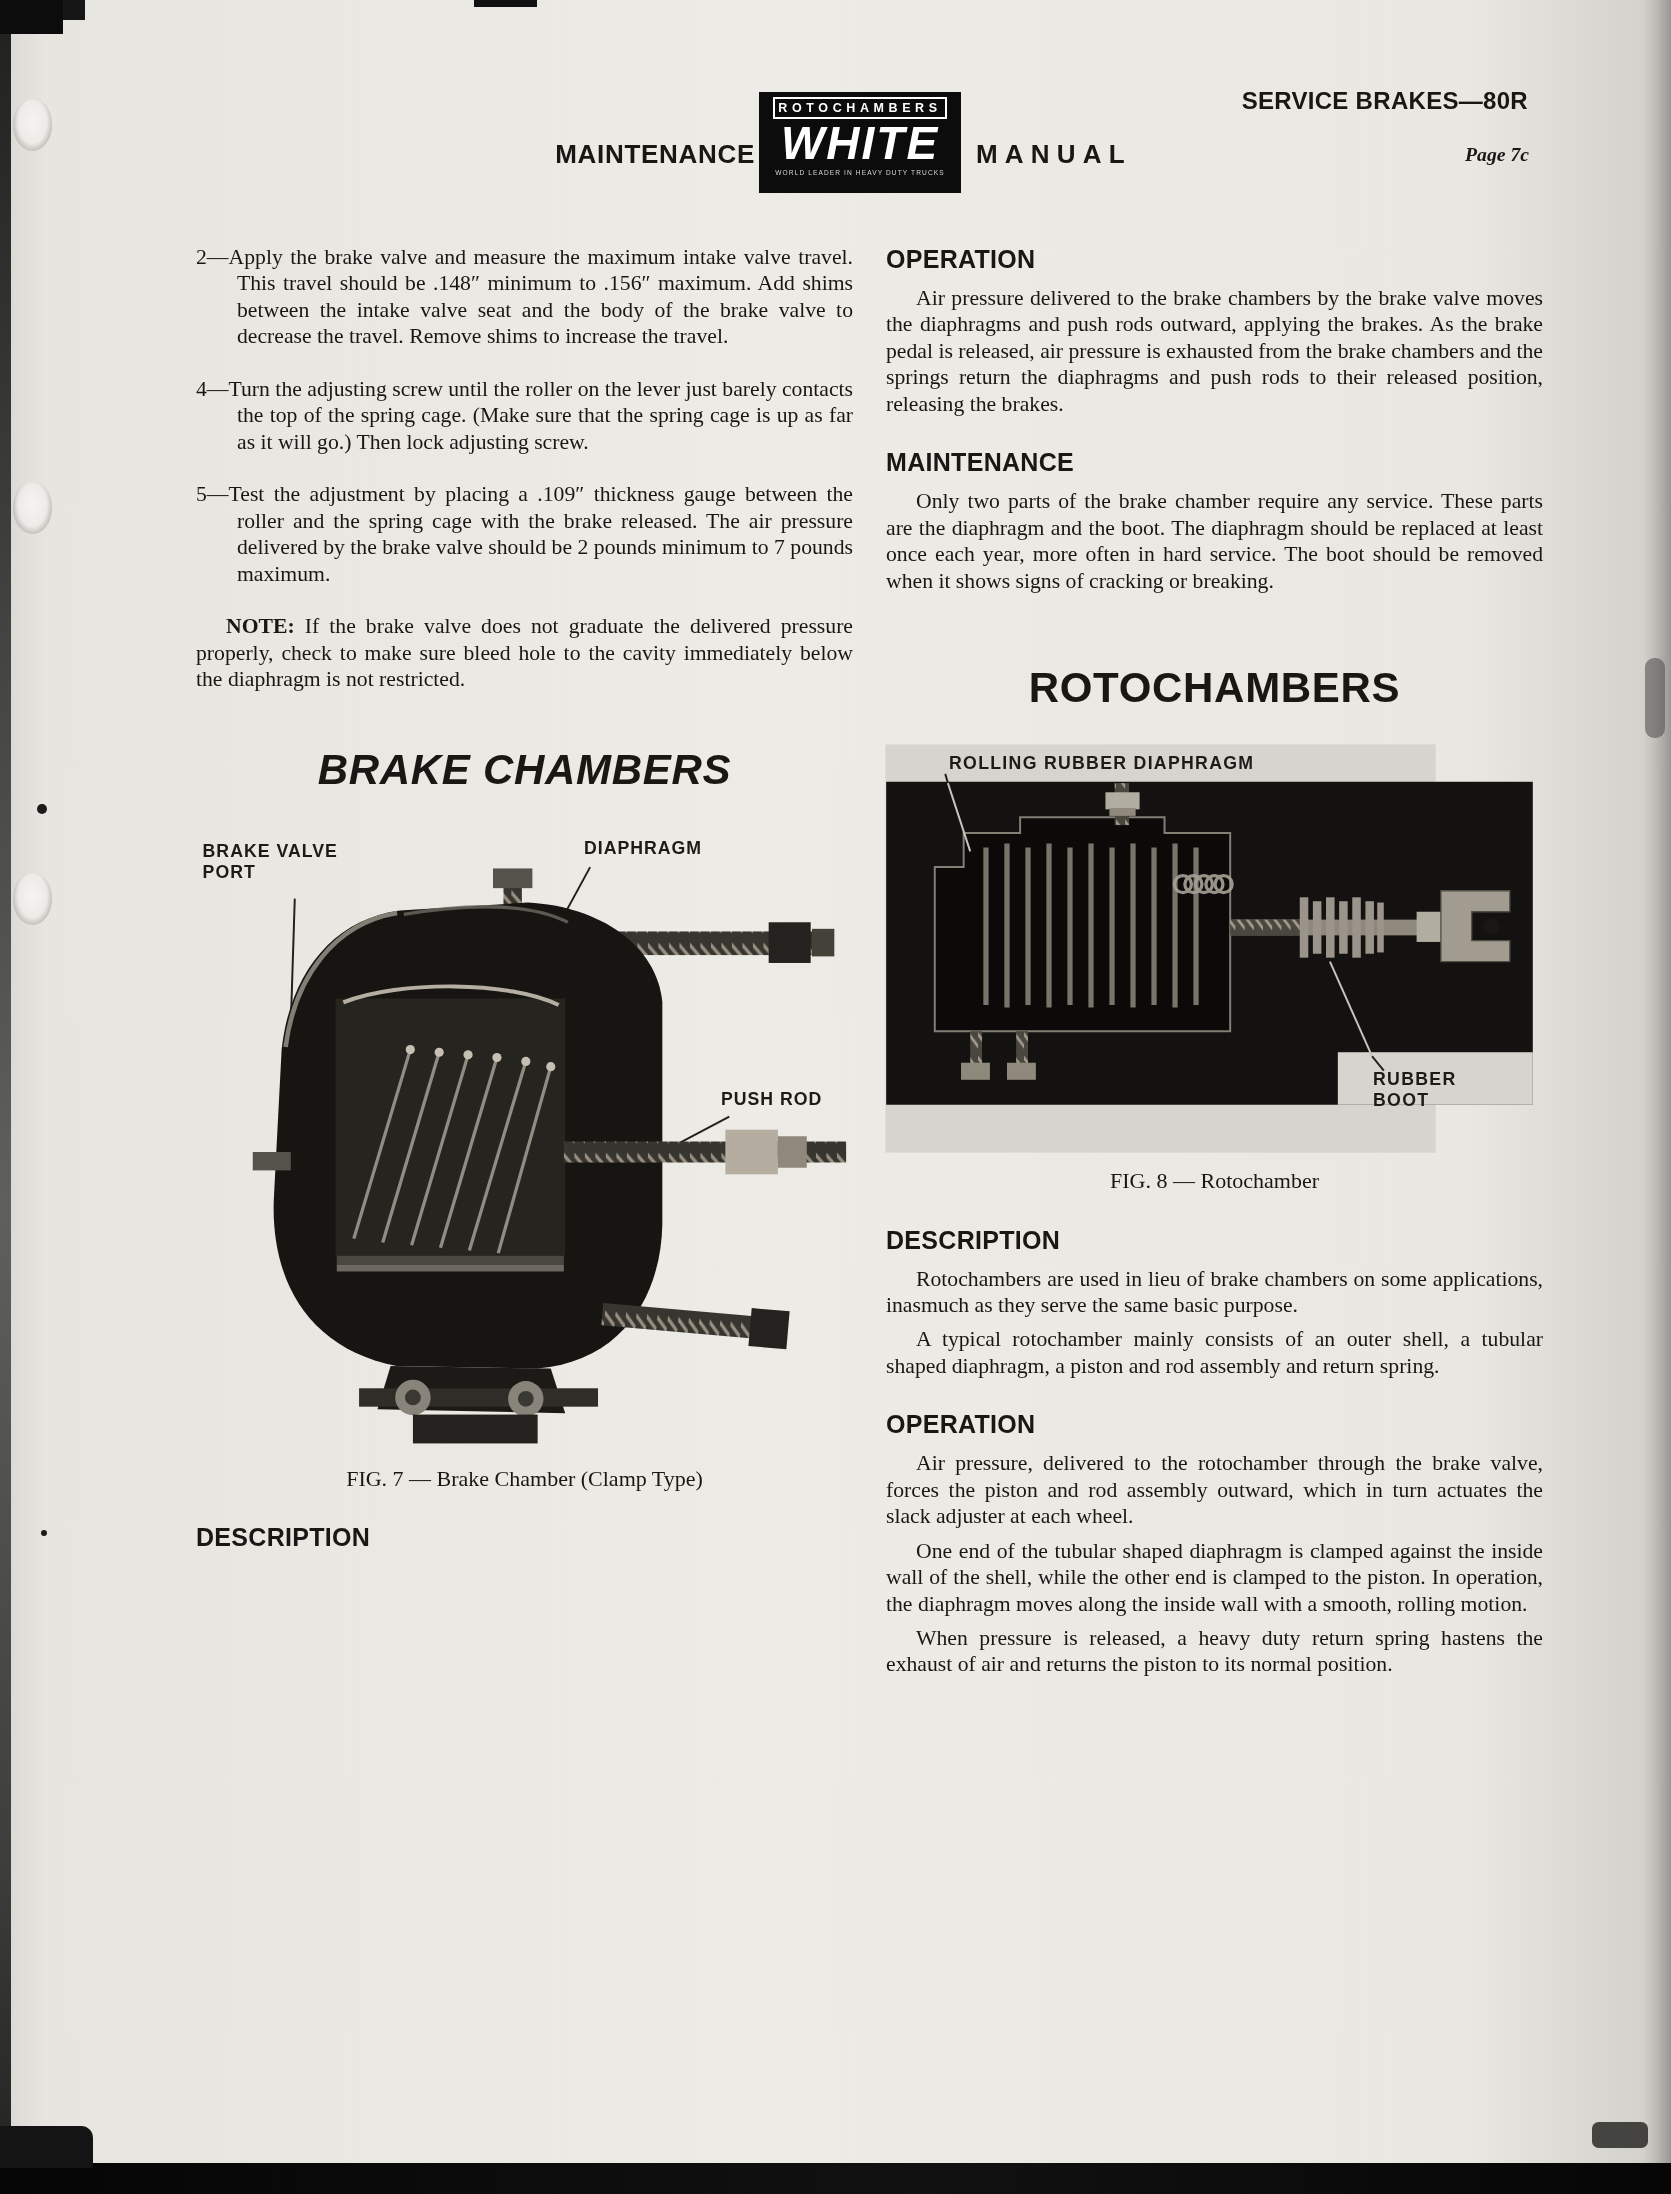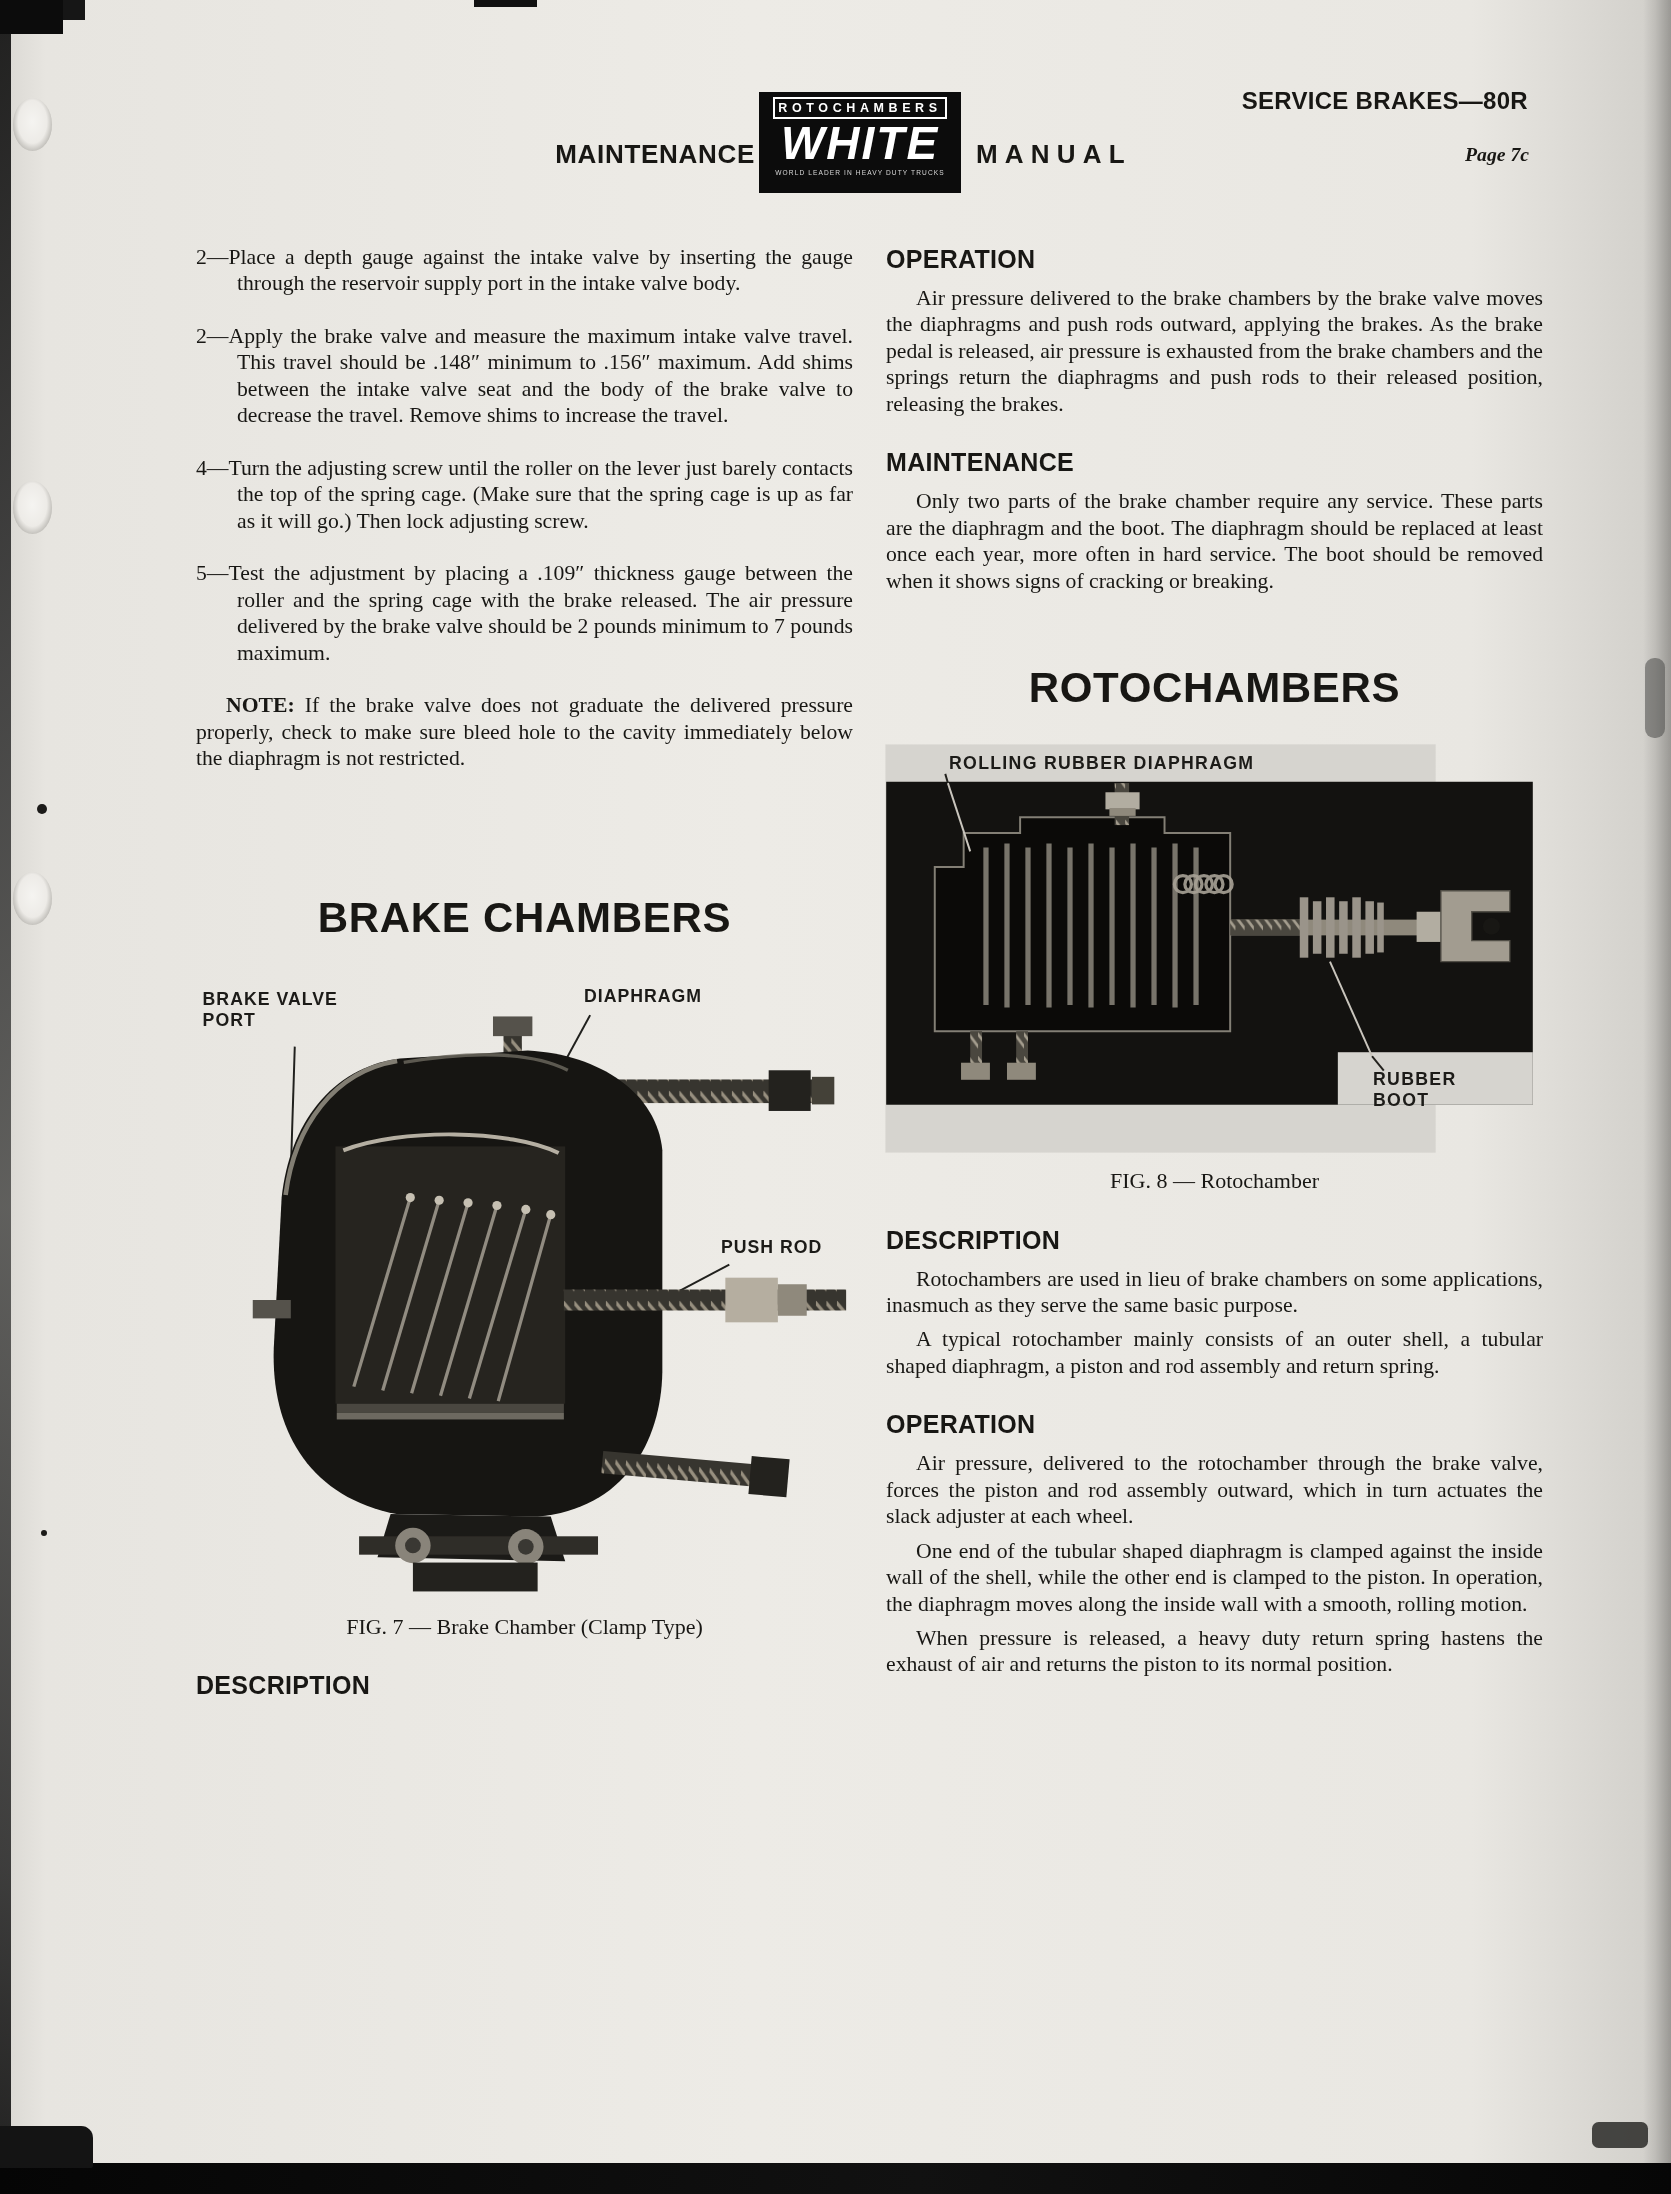--- a/index.html
+++ b/index.html
@@ -51,21 +51,21 @@
   .col-right { left:886px; }
   .list-item { padding-left:41px; text-indent:-41px; margin-bottom:26px; }
   .para { text-indent:30px; margin-bottom:7.9px; }
   .note-para { text-indent:30px; margin-top:11.8px; }
   .note-label { font-weight:bold; }
   .subhead { font-family:"Liberation Sans", sans-serif; font-weight:bold; font-size:25px;
     letter-spacing:0.3px; margin:30px 0 10.5px; text-indent:0; text-align:left; }
   .subhead-first { margin-top:0; }
   .bighead { font-family:"Liberation Sans", sans-serif; font-weight:bold; font-size:42px;
     text-align:center; letter-spacing:0.7px; text-indent:0; }
-  .bighead-left { margin:120px 0 38px; }
+  .bighead-left { margin:51px 0 38px;font-style:italic; }
   .bighead-right { margin:68px 0 31.5px; }
   .caption { text-align:center; font-size:22px; margin:15.8px 0 3.9px; text-indent:0; }
   
   .figure7 { position:relative; width:657px; height:617px; text-indent:0; }
   .figure8 { position:relative; width:549px; height:407px; background:#d6d4cf; text-indent:0;
     box-shadow:0 0 0 0.7px rgba(0,0,0,.08); }
   .figlabel { position:absolute; font-family:"Liberation Sans", sans-serif; font-weight:bold;
     font-size:17.7px; letter-spacing:1px; white-space:pre-line; line-height:1.18; text-align:left; color:#1c1b18; }
   svg { display:block; }
 </style>
@@ -93,21 +93,20 @@
   <div class="logo">
     <div class="logo-top">ROTOCHAMBERS</div>
     <div class="logo-name">WHITE</div>
     <div class="logo-tag">WORLD LEADER IN HEAVY DUTY TRUCKS</div>
   </div>
   <div class="h-manual">MANUAL</div>
   <div class="h-section">SERVICE BRAKES—80R</div>
   <div class="h-page">Page 7c</div>
 
   <div class="col col-left">
-    <div class="list-item">2—Place a depth gauge against the intake valve by inserting the gauge through the reservoir supply port in the intake valve body.</div>
     <div class="list-item">2—Apply the brake valve and measure the maximum intake valve travel. This travel should be .148″ minimum to .156″ maximum. Add shims between the intake valve seat and the body of the brake valve to decrease the travel. Remove shims to increase the travel.</div>
     <div class="list-item">4—Turn the adjusting screw until the roller on the lever just barely contacts the top of the spring cage. (Make sure that the spring cage is up as far as it will go.) Then lock adjusting screw.</div>
     <div class="list-item">5—Test the adjustment by placing a .109″ thickness gauge between the roller and the spring cage with the brake released. The air pressure delivered by the brake valve should be 2 pounds minimum to 7 pounds maximum.</div>
 
     <p class="note-para"><span class="note-label">NOTE:</span><span> If the brake valve does not graduate the delivered pressure properly, check to make sure bleed hole to the cavity immediately below the diaphragm is not restricted.</span></p>
 
     <div class="bighead bighead-left">BRAKE CHAMBERS</div>
 
     <div class="figure7">
       <svg width="657" height="617" viewBox="0 0 1000 940">

